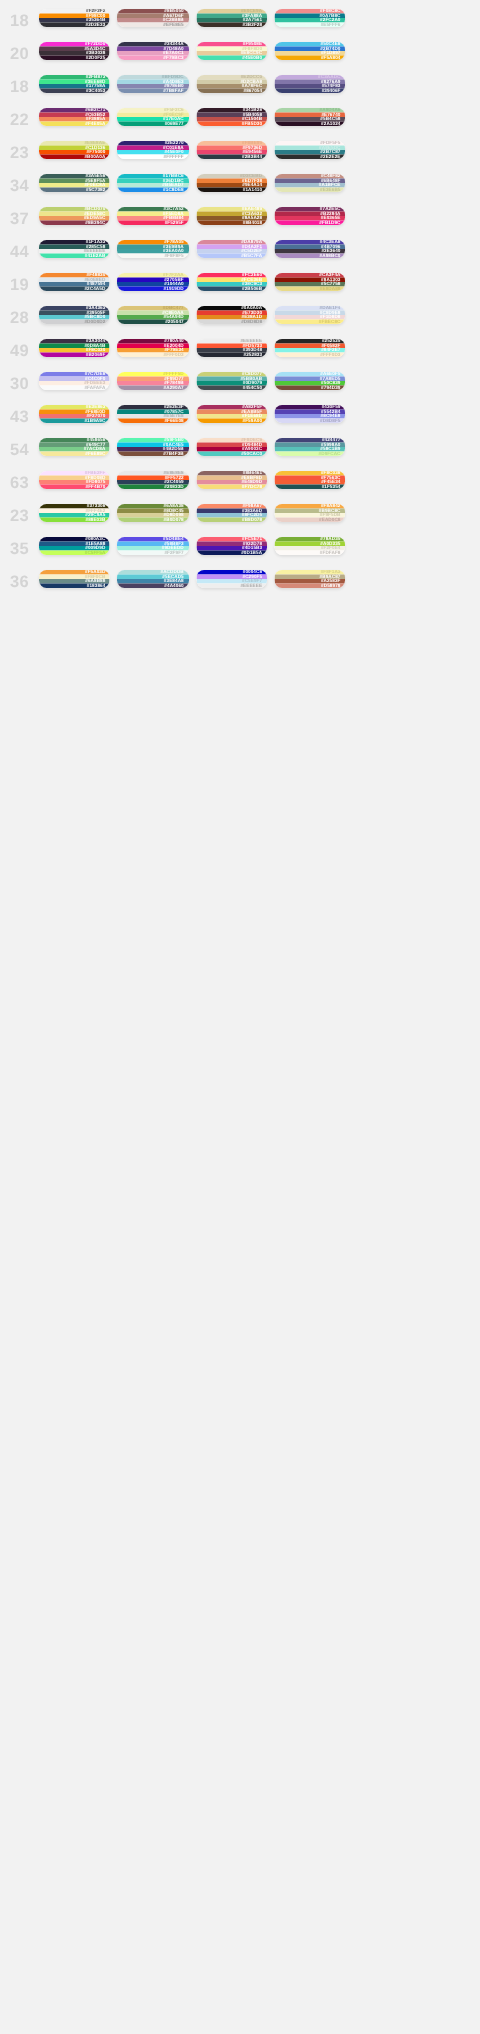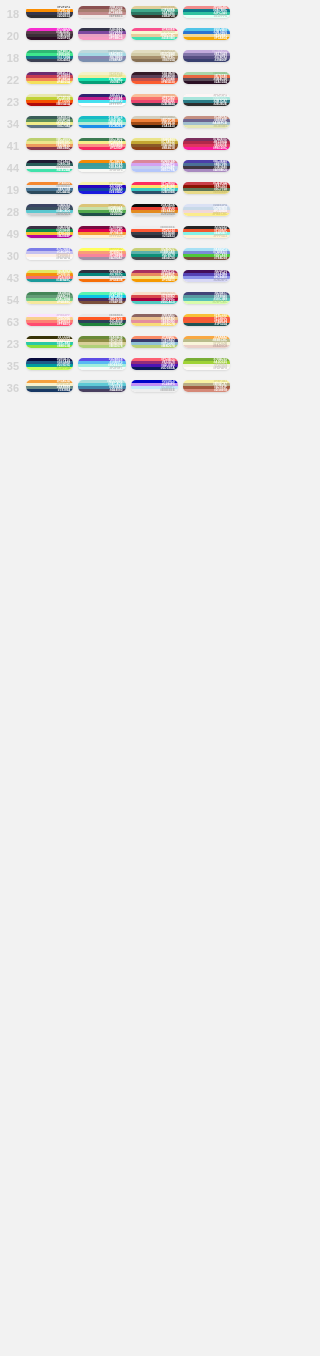--- a/index.html
+++ b/index.html
@@ -426,21 +426,21 @@
           <div class="swatch" style="background: rgb(161, 191, 206);">
             <span class="hex-label" style="color: rgb(255, 255, 255);">#A1BFCE</span>
           </div>
           <div class="swatch" style="background: rgb(227, 230, 181);">
             <span class="hex-label" style="color: rgb(194, 197, 148);">#E3E6B5</span>
           </div>
         </div>
       </div>
     </div>
     <div class="palette-row">
-      <div class="row-number">41</div>
+      <div class="row-number">37</div>
       <div class="cards">
         <div class="palette-card" style="background: rgb(255, 255, 255);">
           <div class="swatch" style="background: rgb(188, 208, 112);">
             <span class="hex-label" style="color: rgb(255, 255, 255);">#BCD070</span>
           </div>
           <div class="swatch" style="background: rgb(237, 229, 140);">
             <span class="hex-label" style="color: rgb(255, 255, 255);">#EDE58C</span>
           </div>
           <div class="swatch" style="background: rgb(237, 154, 92);">
             <span class="hex-label" style="color: rgb(255, 255, 255);">#ED9A5C</span>

